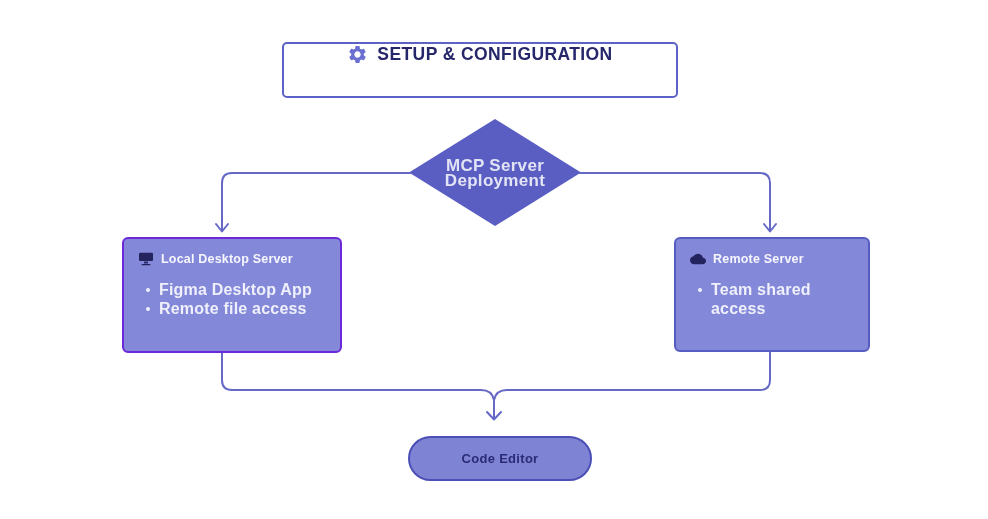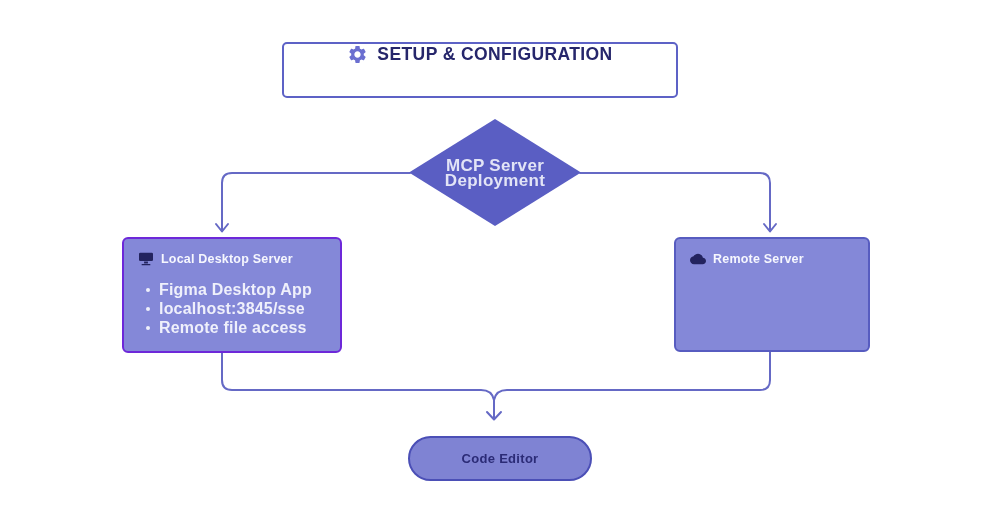--- a/index.html
+++ b/index.html
@@ -103,33 +103,33 @@
     <div class="node-head">
       <svg class="node-icon" viewBox="0 0 24 22">
         <rect x="1" y="1" width="22" height="13" rx="2" fill="#23235f"></rect>
         <rect x="9" y="15" width="6" height="3" fill="#23235f"></rect>
         <rect x="5" y="19" width="14" height="2" rx="1" fill="#23235f"></rect>
       </svg>
       <span class="node-title">Local Desktop Server</span>
     </div>
     <ul class="node-list">
       <li>Figma Desktop App</li>
-      <li>localhost:3845/sse</li>
       <li>Remote file access</li>
     </ul>
   </div>
 
   <div class="node-box remote">
     <div class="node-head">
       <svg class="node-icon" viewBox="0 0 24 16">
         <path fill="#23235f" d="M19.35,6.04C18.67,2.59,15.64,0,12,0C9.11,0,6.6,1.64,5.35,4.04C2.34,4.36,0,6.91,0,10c0,3.31,2.69,6,6,6h13c2.76,0,5-2.24,5-5C24,8.36,21.95,6.22,19.35,6.04z"></path>
       </svg>
       <span class="node-title">Remote Server</span>
     </div>
     <ul class="node-list">
+      <li>Team shared access</li>
     </ul>
   </div>
 
   <div class="pill">
     <span class="label">Code Editor</span>
   </div>
 
 </div>
 
 </body></html>

